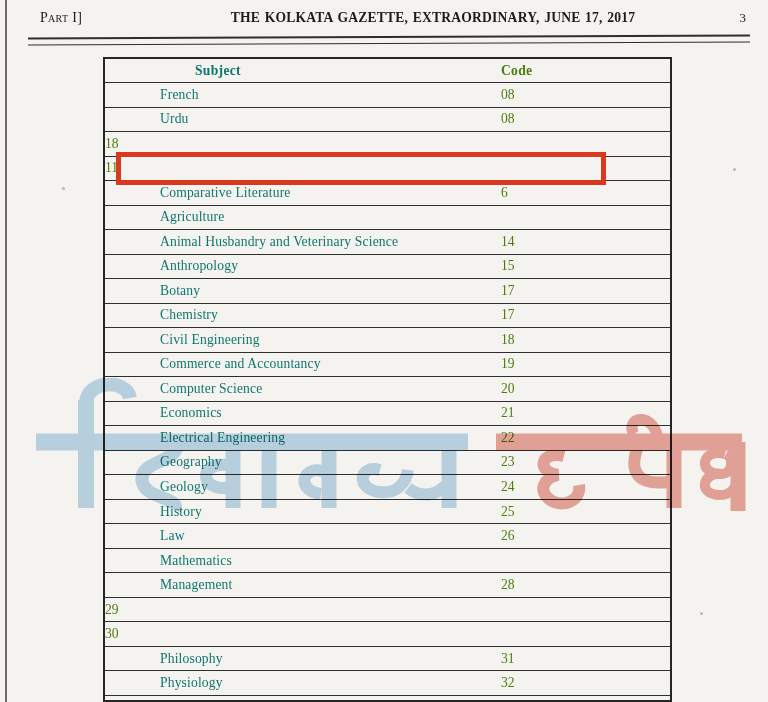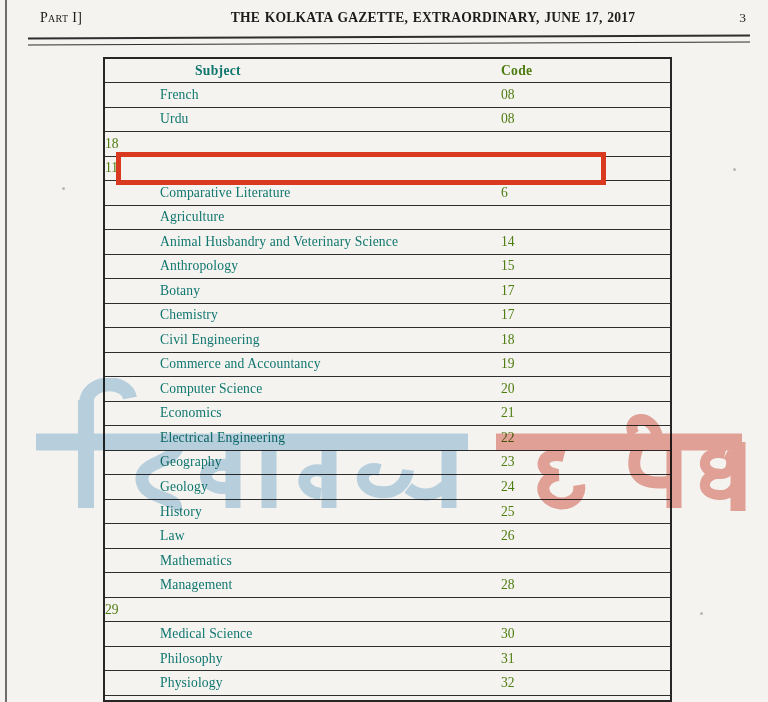--- a/index.html
+++ b/index.html
@@ -236,21 +236,20 @@
 
   </div>
 
   <div class="t-row">
     <span class="code-col">29</span>
     <span></span>
 
   </div>
 
   <div class="t-row">
-    <span class="subject-col">Medical Science</span>
     <span class="code-col">30</span>
     <span></span>
 
   </div>
 
   <div class="t-row">
     <span class="subject-col">Philosophy</span>
     <span class="code-col">31</span>
     <span></span>
 

